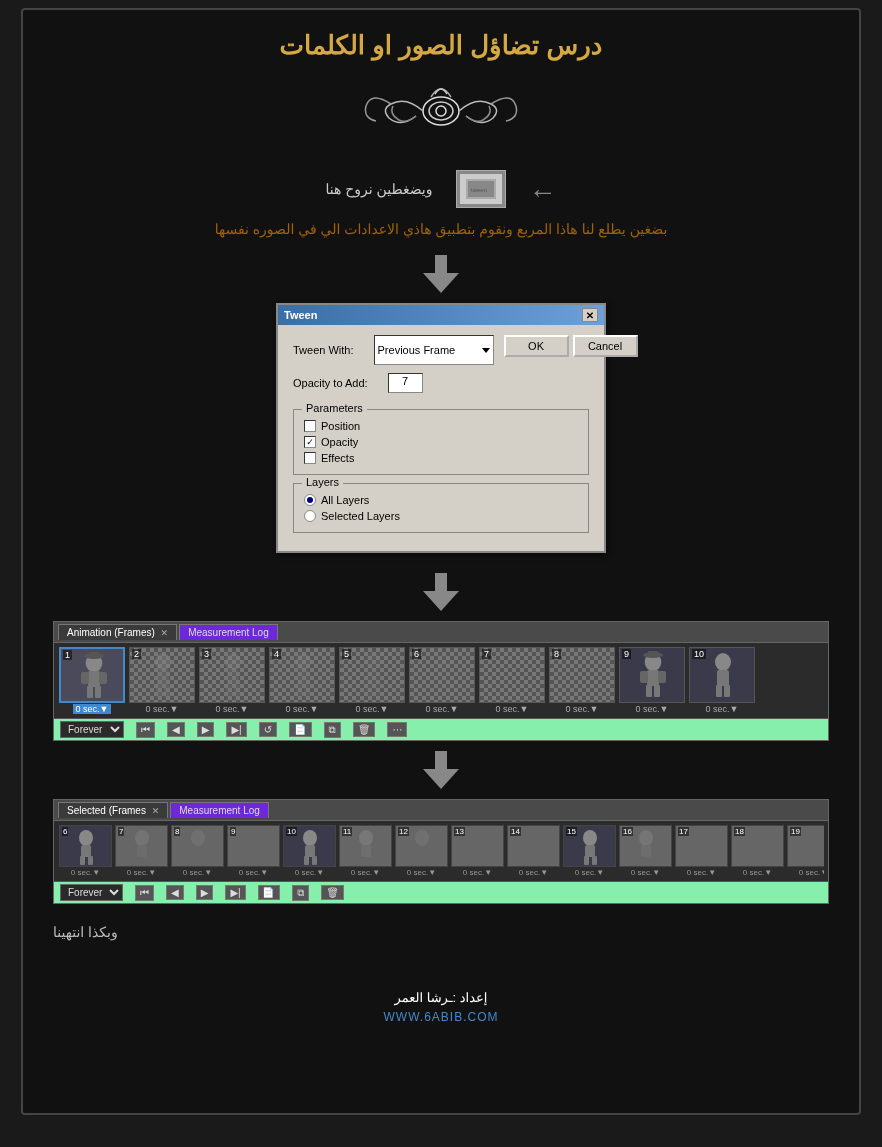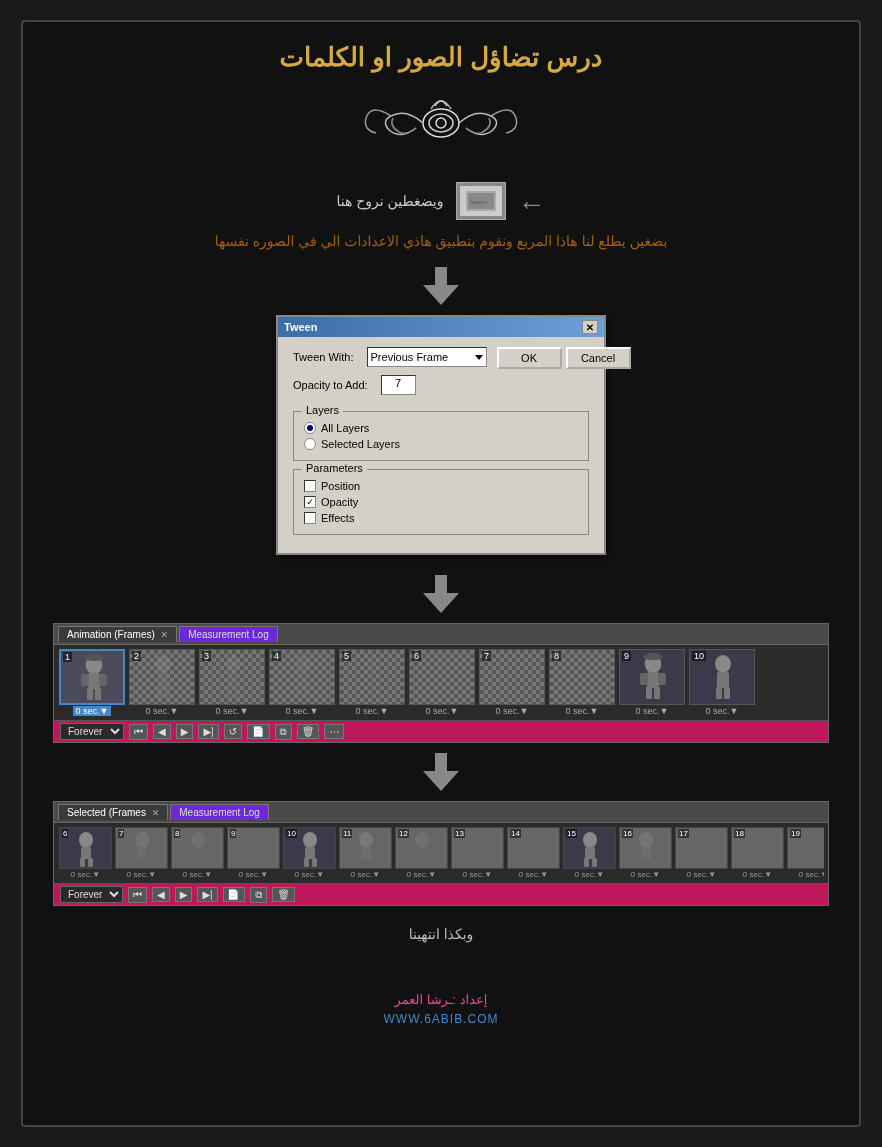--- a/index.html
+++ b/index.html
@@ -9,21 +9,21 @@
       justify-content: center;
       align-items: flex-start;
       min-height: 1147px;
       font-family: Arial, sans-serif;
     }
     .page-wrapper {
       width: 882px;
       min-height: 1147px;
       background: #1a1a1a;
       position: relative;
-      padding: 20px;
+      padding: 8px;
     }
     .inner-container {
       background: #111;
       border: 2px solid #444;
       border-radius: 4px;
       width: 840px;
       margin: 0 auto;
       padding: 20px 30px 30px;
       min-height: 1107px;
     }
@@ -47,21 +47,21 @@
     .logo-svg {
       width: 180px;
       height: 70px;
     }
 
     
     .arrow-area {
       display: flex;
       justify-content: center;
       align-items: center;
-      gap: 12px;
+      gap: 23px;
       margin-bottom: 10px;
     }
     .small-icon {
       width: 50px;
       height: 38px;
       background: #888;
       border: 1px solid #aaa;
       display: flex;
       align-items: center;
       justify-content: center;
@@ -156,37 +156,37 @@
       font-size: 10px;
       cursor: pointer;
     }
     .dialog-body {
       padding: 10px 15px;
     }
     .dialog-row {
       display: flex;
       align-items: center;
       margin-bottom: 8px;
-      gap: 13px;
+      gap: 20px;
     }
     .dialog-label {
       color: #000;
       font-size: 11px;
       white-space: nowrap;
     }
     .dialog-select {
       background: white;
       border: 1px inset #888;
       padding: 1px 3px;
       font-size: 11px;
       display: flex;
       align-items: center;
       gap: 4px;
       min-width: 120px;
-      height: 20px;
+      height: 30px;
     }
     .select-arrow {
       border-left: 4px solid transparent;
       border-right: 4px solid transparent;
       border-top: 5px solid #000;
       margin-left: auto;
     }
     .dialog-input {
       background: white;
       border: 1px inset #888;
@@ -372,25 +372,25 @@
       background-image:
         linear-gradient(45deg, #777 25%, transparent 25%),
         linear-gradient(-45deg, #777 25%, transparent 25%),
         linear-gradient(45deg, transparent 75%, #777 75%),
         linear-gradient(-45deg, transparent 75%, #777 75%);
       background-size: 8px 8px;
       background-position: 0 0, 0 4px, 4px -4px, -4px 0px;
       background-color: #555;
     }
     .anim-controls {
-      background: #be185d;
+      background: #86efac;
       display: flex;
       align-items: center;
       padding: 2px 6px;
-      gap: 5px;
+      gap: 12px;
       border-top: 1px solid #555;
     }
     .ctrl-select {
       background: #2a2a2a;
       border: 1px solid #666;
       color: #ddd;
       font-size: 10px;
       padding: 1px 3px;
     }
     .ctrl-btn {
@@ -405,29 +405,29 @@
     
     .anim-panel-2 {
       background: #3a3a3a;
       border: 1px solid #666;
       margin: 10px 0;
       width: 100%;
     }
 
     
     .footer-text {
-      text-align: center;
+      text-align: left;
       color: #bbb;
       font-size: 14px;
       direction: rtl;
       margin: 20px 0 10px;
     }
     .footer-credit {
       text-align: center;
-      color: #ec4899;
+      color: #ffffff;
       font-size: 13px;
       direction: rtl;
       margin-bottom: 5px;
     }
     .footer-url {
       text-align: center;
       color: #4488cc;
       font-size: 12px;
       margin-bottom: 5px;
       letter-spacing: 1px;
@@ -548,44 +548,44 @@
               </div>
             </div>
 
             <div class="dialog-buttons">
               <button class="dialog-btn">OK</button>
               <button class="dialog-btn">Cancel</button>
             </div>
           </div>
 
           <div class="dialog-group">
+            <span class="group-legend">Parameters</span>
+            <div class="checkbox-item">
+              <div class="checkbox-box"></div>
+              <span>Position</span>
+            </div>
+            <div class="checkbox-item">
+              <div class="checkbox-box checked">✓</div>
+              <span>Opacity</span>
+            </div>
+            <div class="checkbox-item">
+              <div class="checkbox-box"></div>
+              <span>Effects</span>
+            </div>
+          </div>
+
+          <div class="dialog-group">
             <span class="group-legend">Layers</span>
             <div class="radio-item">
               <div class="radio-circle selected"></div>
               <span>All Layers</span>
             </div>
             <div class="radio-item">
               <div class="radio-circle"></div>
               <span>Selected Layers</span>
-            </div>
-          </div>
-
-          <div class="dialog-group">
-            <span class="group-legend">Parameters</span>
-            <div class="checkbox-item">
-              <div class="checkbox-box"></div>
-              <span>Position</span>
-            </div>
-            <div class="checkbox-item">
-              <div class="checkbox-box checked">✓</div>
-              <span>Opacity</span>
-            </div>
-            <div class="checkbox-item">
-              <div class="checkbox-box"></div>
-              <span>Effects</span>
             </div>
           </div>
         </div>
       </div>
     </div>
 
 
     <div class="down-arrow-container">
       <div class="arrow-down-shape">
         <div class="arrow-stem"></div>

